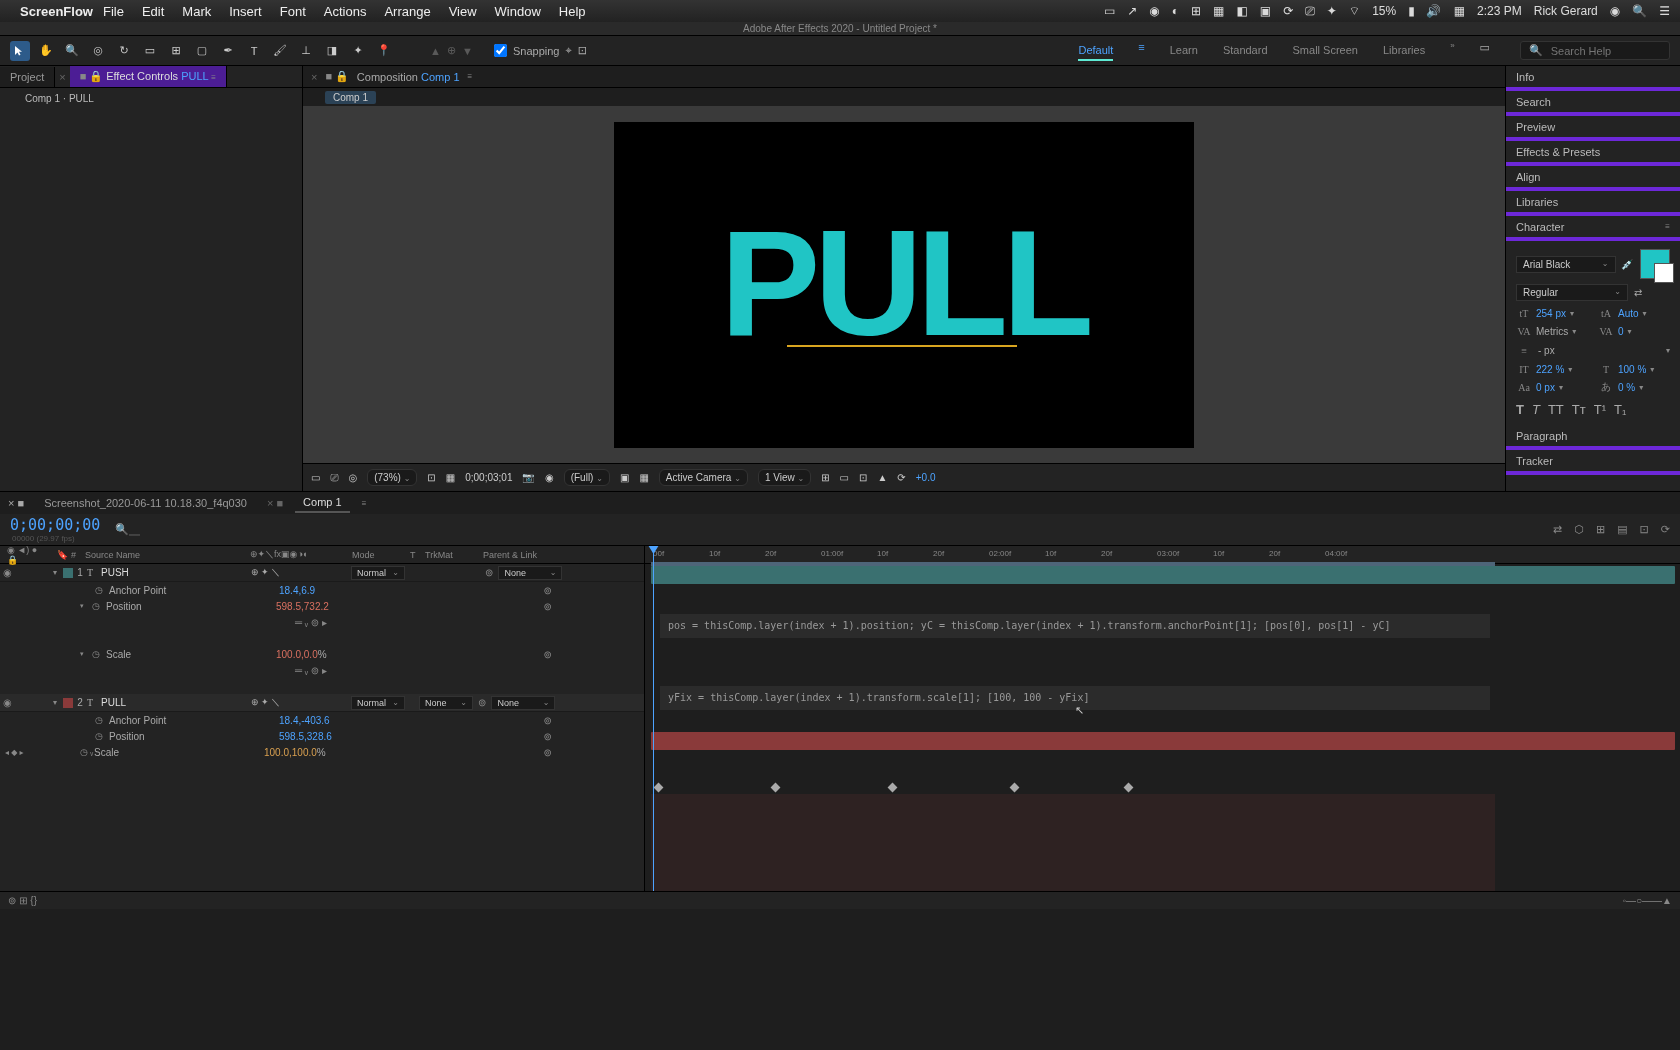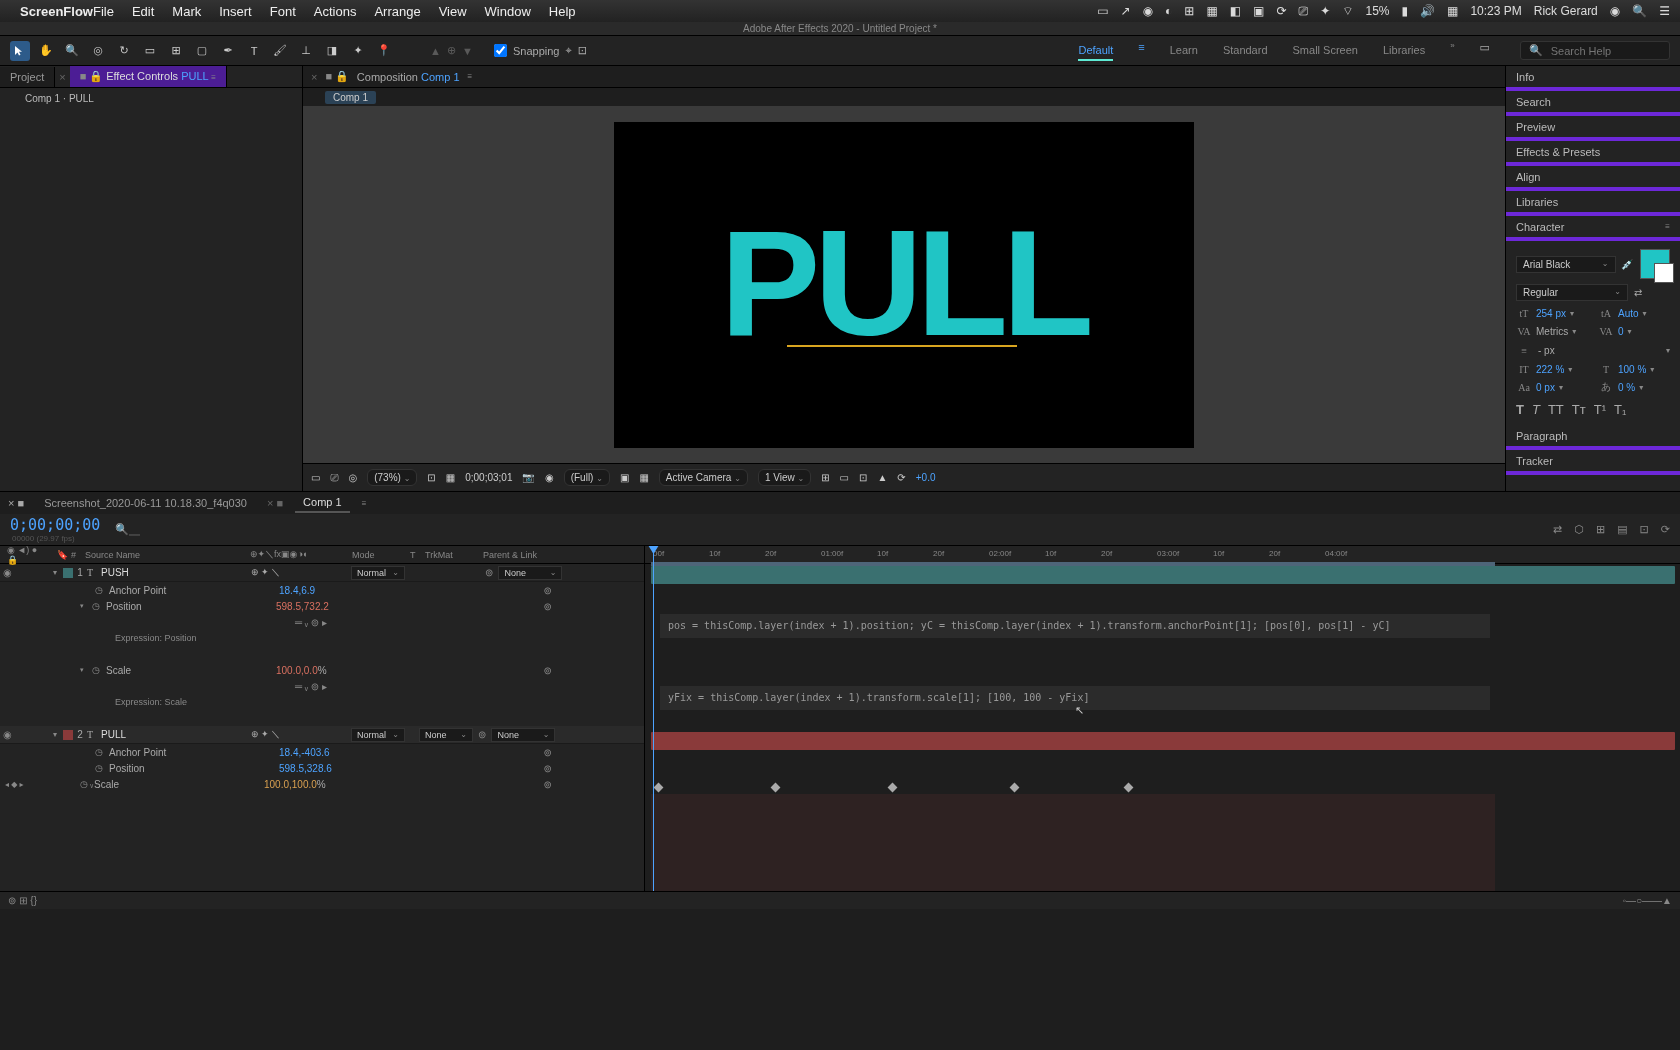--- a/index.html
+++ b/index.html
@@ -1,19 +1,19 @@
 <!DOCTYPE html>
 <html><head>
 <meta charset="utf-8">
 <style>
 *{margin:0;padding:0;box-sizing:border-box;font-family:-apple-system,'Helvetica Neue',Arial,sans-serif;user-select:none}
 body{width:1680px;height:1050px;background:#1e1e1e;overflow:hidden;font-size:11px;color:#aaa}
 .menubar{height:22px;background:linear-gradient(#333,#222);display:flex;align-items:center;padding:0 10px;color:#eee;font-size:13px}
 .apple{font-size:14px;margin-right:10px}
-.menubar-app{font-weight:600;margin-right:0}
+.menubar-app{font-weight:600;margin-right:10px}
 .menubar-item{margin-right:18px;cursor:default}
 .menubar-right{margin-left:auto;display:flex;align-items:center;gap:12px;font-size:12px}
 .menubar-right svg,.menubar-right span{opacity:.9}
 .titlebar{height:14px;background:#2a2a2a;color:#888;font-size:10px;display:flex;align-items:center;justify-content:center;border-bottom:1px solid #000}
 .toolbar{height:30px;background:#232323;display:flex;align-items:center;padding:0 10px;border-bottom:1px solid #000}
 .tool-icon{width:20px;height:20px;margin-right:6px;display:flex;align-items:center;justify-content:center;color:#ccc;border-radius:3px}
 .tool-icon.active{background:#2d5b8a}
 .snapping-sect{margin-left:30px;display:flex;align-items:center;gap:6px;color:#aaa;font-size:11px}
 .workspace-tabs{margin-left:auto;display:flex;gap:25px;font-size:11px}
 .ws-tab{color:#888;padding:3px 0}
@@ -120,21 +120,21 @@
     <span>◧</span>
     <span>▣</span>
     <span>⟳</span>
     <span>⎚</span>
     <span>✦</span>
     <span>⌔</span>
     <span>15%</span>
     <span>▮</span>
     <span>🔊</span>
     <span>▦</span>
-    <span>10:23 PM</span>
+    <span>2:23 PM</span>
     <span>Rick Gerard</span>
     <span>◉</span>
     <span>🔍</span>
     <span>☰</span>
   </div>
 </div>
 
 <div class="titlebar">Adobe After Effects 2020 - Untitled Project *</div>
 
 <div class="toolbar">
@@ -388,34 +388,32 @@
       <div class="prop-row">
           <span class="prop-twirl">▾</span>
           <span class="stopwatch">◷</span>
           <span class="prop-name">Position</span>
           <span class="prop-val red">598.5,732.2</span>
           <span class="link-icon" style="margin-left:auto;margin-right:92px">⊚</span>
         </div>
       <div class="prop-row" style="padding-left:295px">
           <span style="color:#888">═ ᵥ ⊚ ▸</span>
         </div>
-      <div class="expr-row">Expression: Position</div>
       <div style="height:16px"></div>
       <div class="prop-row">
           <span class="prop-twirl">▾</span>
           <span class="stopwatch">◷</span>
           <span class="prop-name">Scale</span>
           <span class="prop-val red"><span>100.0,0.0</span></span>
           <span style="color:#aaa">%</span>
           <span class="link-icon" style="margin-left:auto;margin-right:92px">⊚</span>
         </div>
       <div class="prop-row" style="padding-left:295px">
           <span style="color:#888">═ ᵥ ⊚ ▸</span>
         </div>
-      <div class="expr-row">Expression: Scale</div>
       <div style="height:16px"></div>
 
       <div class="layer-row sel">
         <span class="eye">◉</span>
         <span style="width:38px"></span>
         <span class="twirl">▾</span>
         <span class="tag red"></span>
         <span class="lnum">2</span>
         <span class="ltype">T</span>
         <span class="lname">PULL</span>

